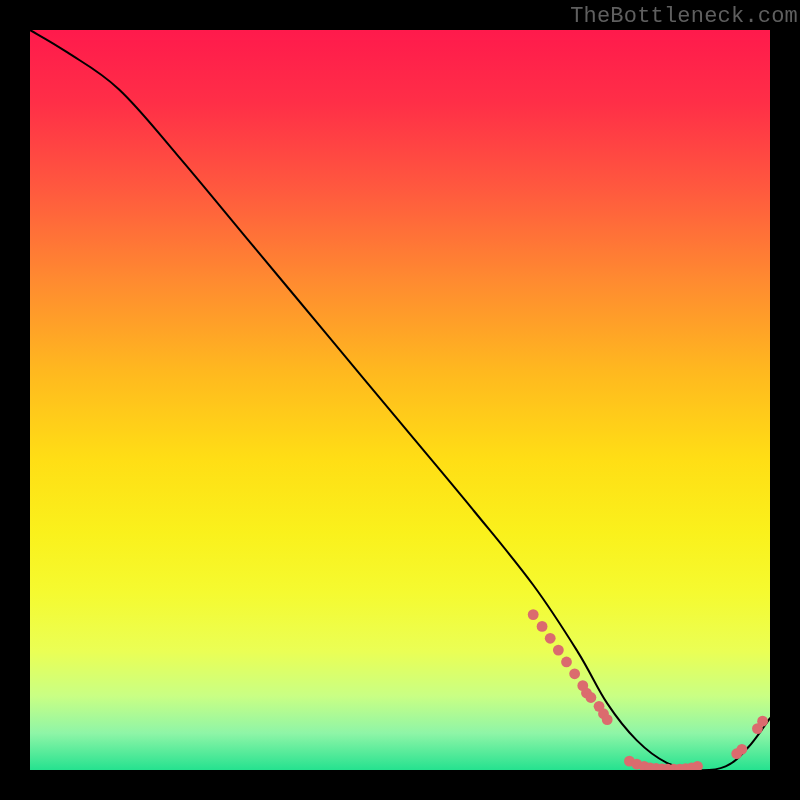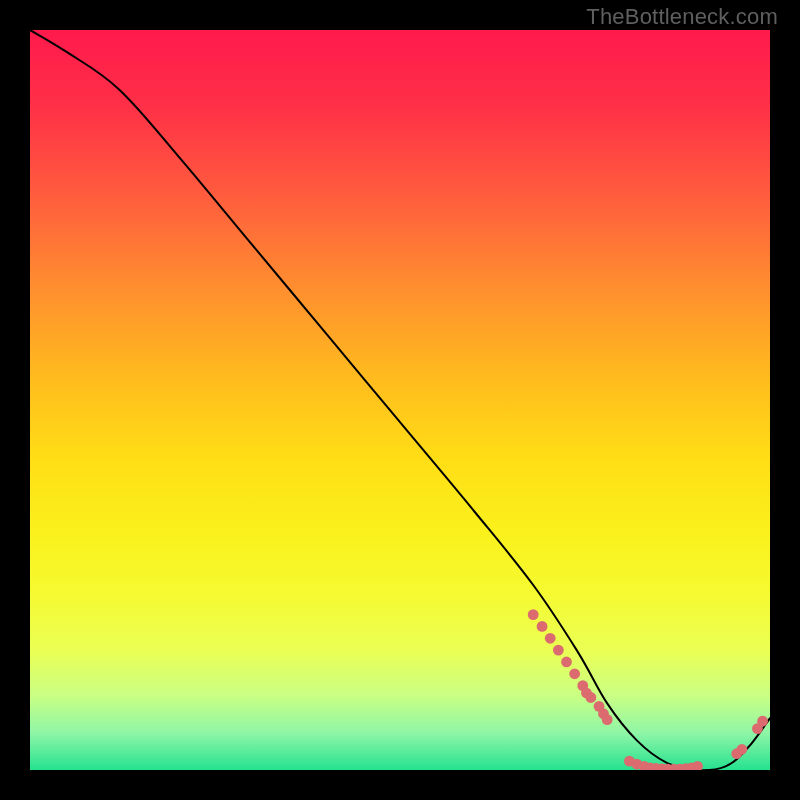--- a/index.html
+++ b/index.html
@@ -6,25 +6,26 @@
   body {
     width: 800px;
     height: 800px;
     background: #000;
     position: relative;
     font-family: Arial, Helvetica, sans-serif;
   }
   .watermark {
     position: absolute;
     top: 4px;
-    right: 22px;
+    right: 2px;
     color: #5f5f5f;
     font-size: 22px;
     letter-spacing: 0.2px;
     z-index: 30;
+    font-family: Liberation Mono, monospace;
   }
   .plot-frame {
     position: absolute;
     left: 30px;
     top: 30px;
     width: 740px;
     height: 740px;
     z-index: 1;
   }
   .gradient-bg {

